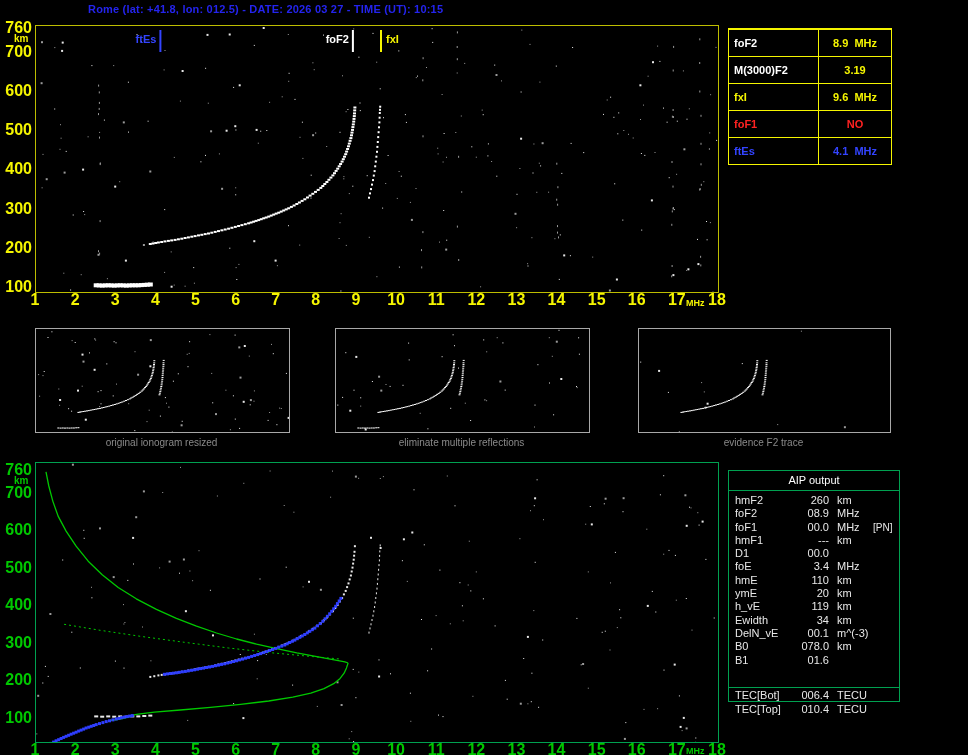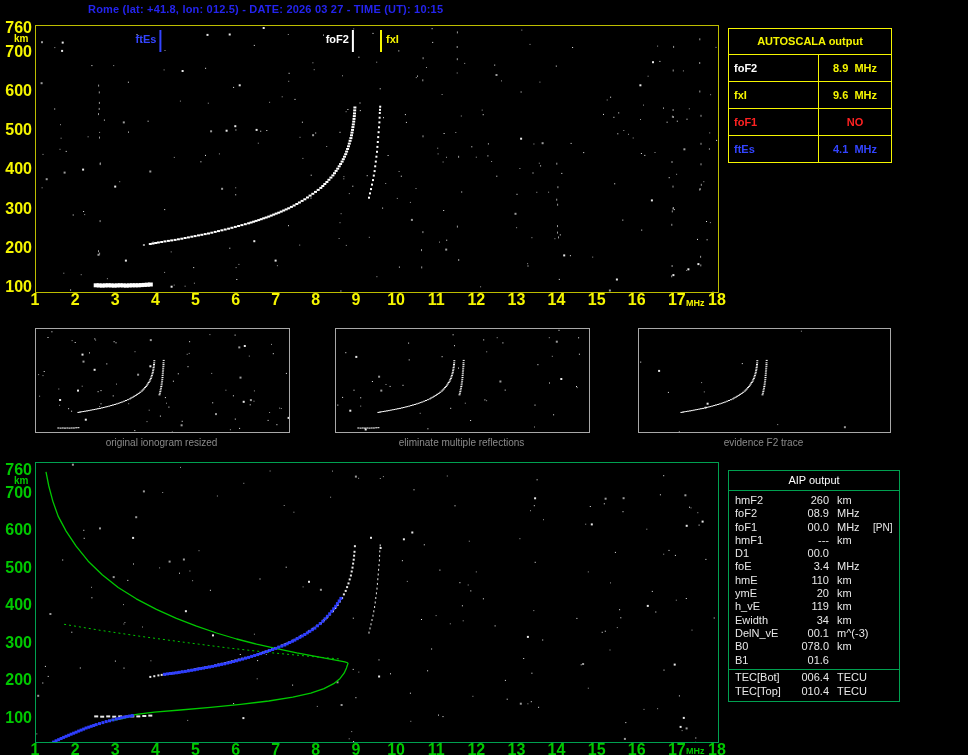--- a/index.html
+++ b/index.html
@@ -20,21 +20,21 @@
   .as-title{height:25px;line-height:25px;text-align:center;font-size:11px;font-weight:bold;}
   .as-row{display:flex;height:26px;border-top:1px solid #f5f500;font-size:11px;font-weight:bold;align-items:stretch;}
   .as-label{width:84px;padding-left:5px;border-right:1px solid #f5f500;display:flex;align-items:center;}
   .as-value{flex:1;display:flex;align-items:center;justify-content:center;}
 
   .aip{position:absolute;left:728px;top:470px;width:170px;height:230px;border:1px solid #00a050;background:#000;
        font-size:11px;color:#e8e8e8;}
   .aip-title{height:19px;line-height:19px;text-align:center;border-bottom:1px solid #00a050;color:#ffffff;}
   .aip-rows{padding-top:3px;}
   .aip-row{display:flex;height:13.3px;line-height:13.3px;padding-left:6px;}
-  .aip-row.divider{border-top:1px solid #00a050;margin-top:2px;padding-top:1px;height:14.3px;}
+  .aip-row.divider{border-top:1px solid #00a050;margin-top:20px;padding-top:1px;height:14.3px;}
   .aip-label{width:54px;white-space:nowrap;}
   .aip-value{width:40px;text-align:right;white-space:nowrap;}
   .aip-unit{margin-left:8px;width:34px;white-space:nowrap;}
   .aip-note{margin-left:2px;font-size:10px;white-space:nowrap;}
 </style>
 </head>
 <body>
 
 <div class="screen" id="screen">
   <div class="title" id="headerTitle" style="color: rgb(36, 36, 238); text-align: center;">Rome (lat: +41.8, lon: 012.5) - DATE: 2026 03 27 - TIME (UT): 10:15</div>
@@ -484,25 +484,28 @@
           <rect x="111.8" y="256.5" width="5" height="4" fill="#ffffff"></rect>
         </g>
         <g>
           <rect x="123.4" y="4.0" width="2" height="22" fill="#3344ff"></rect>
           <rect x="315.9" y="4.0" width="2" height="22" fill="#ffffff"></rect>
           <rect x="344.0" y="4.0" width="2" height="22" fill="#f5f500"></rect>
         </g>
       </svg><div class="marker-label" style="top: 8px; color: rgb(51, 68, 255); left: 84.3647px; width: 36px; text-align: right;">ftEs</div><div class="marker-label" style="top: 8px; color: rgb(255, 255, 255); left: 276.929px; width: 36px; text-align: right;">foF2</div><div class="marker-label" style="top: 8px; color: rgb(245, 245, 0); left: 350.012px;">fxI</div></div>
 
   <div class="autoscala">
-    <div class="as-title" id="asTitle" style="color: rgb(245, 245, 0);">AUTOSCALA output</div>
     <div id="asRows">
         <div class="as-row">
           <div class="as-label" style="color: rgb(255, 255, 255);">foF2</div>
           <div class="as-value" style="color: rgb(245, 245, 0);">8.9&nbsp;&nbsp;MHz</div>
+        </div>
+        <div class="as-row">
+          <div class="as-label" style="color: rgb(255, 255, 255);">M(3000)F2</div>
+          <div class="as-value" style="color: rgb(245, 245, 0);">3.19</div>
         </div>
         <div class="as-row">
           <div class="as-label" style="color: rgb(245, 245, 0);">fxI</div>
           <div class="as-value" style="color: rgb(245, 245, 0);">9.6&nbsp;&nbsp;MHz</div>
         </div>
         <div class="as-row">
           <div class="as-label" style="color: rgb(255, 34, 34);">foF1</div>
           <div class="as-value" style="color: rgb(255, 34, 34);">NO</div>
         </div>
         <div class="as-row">

